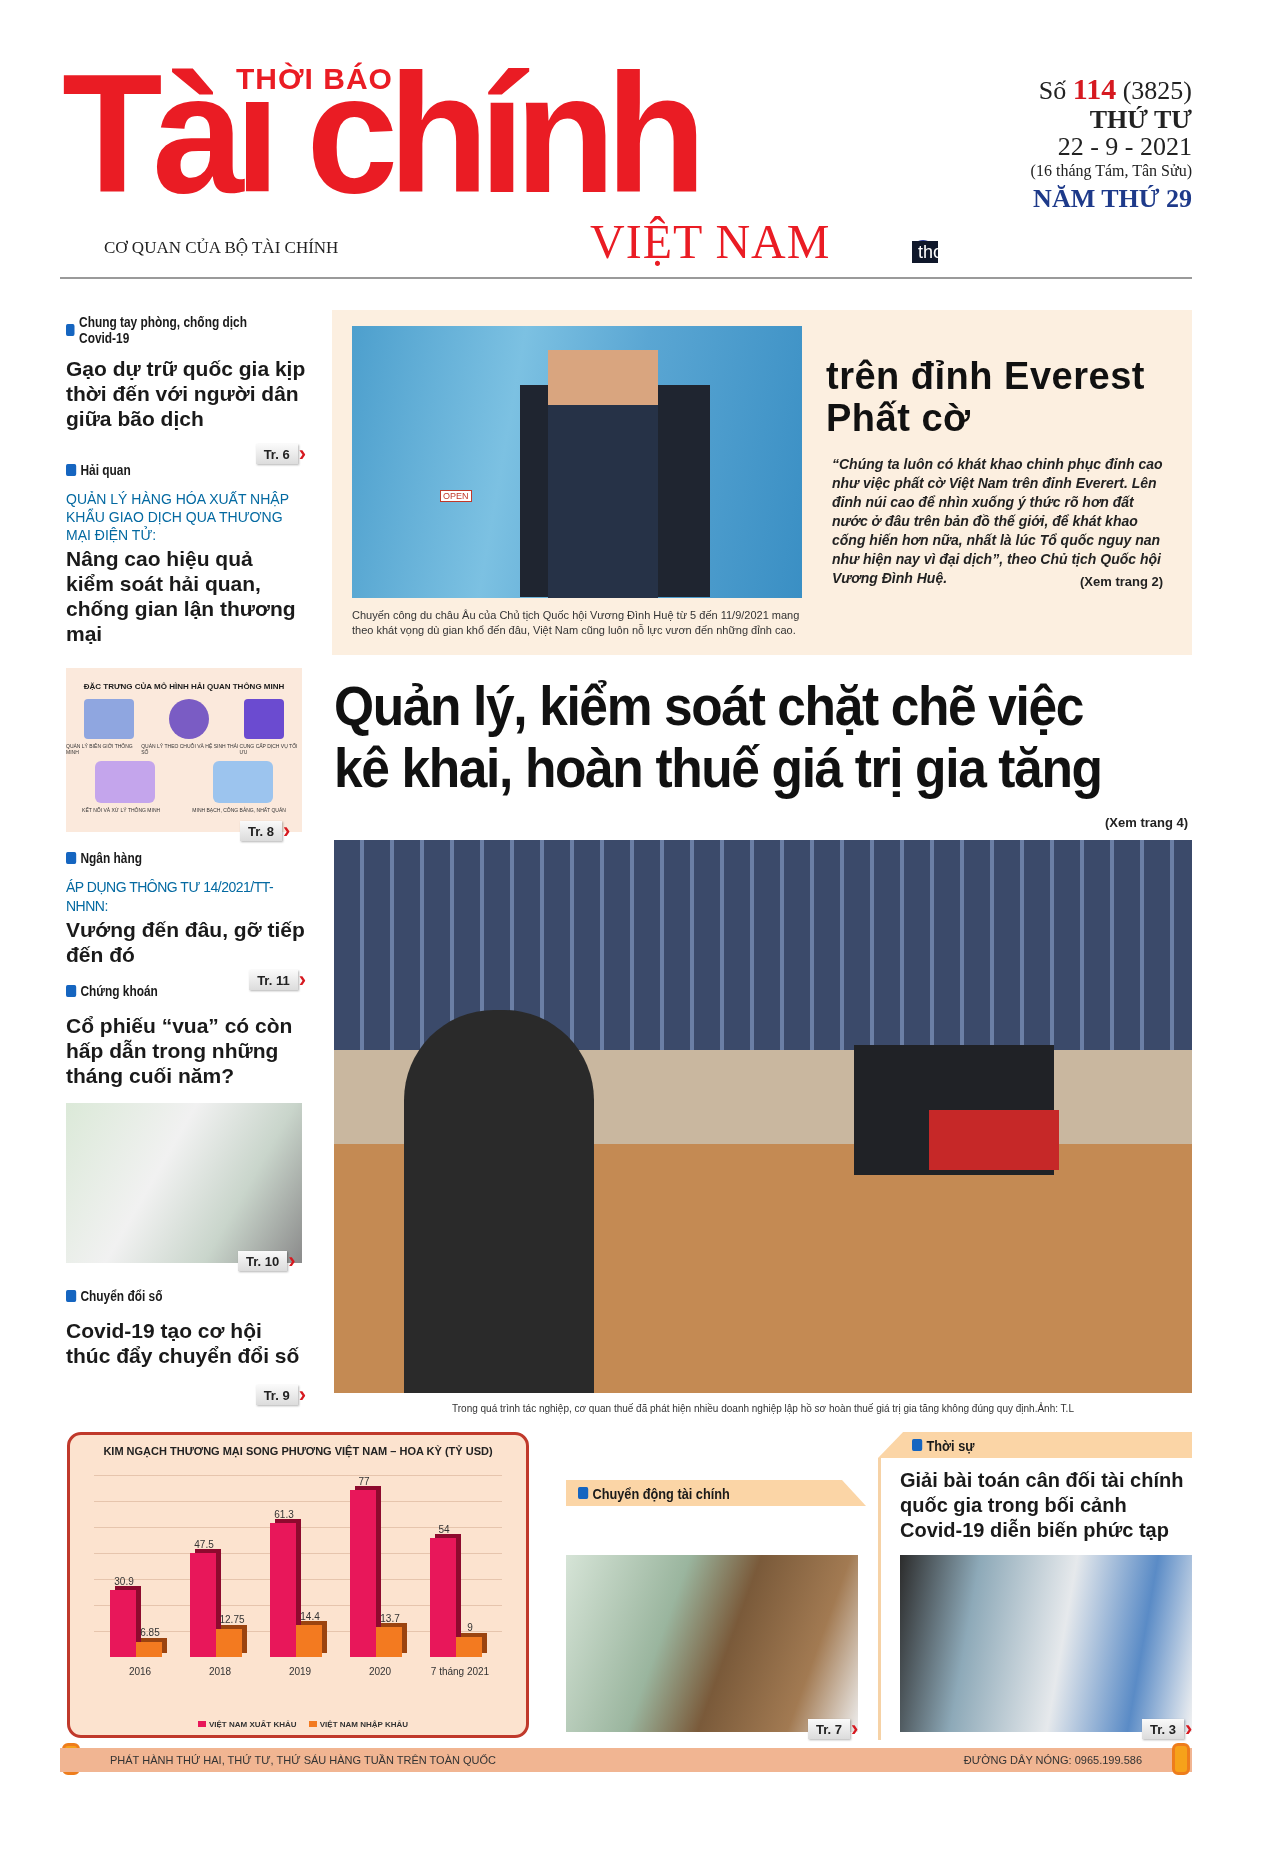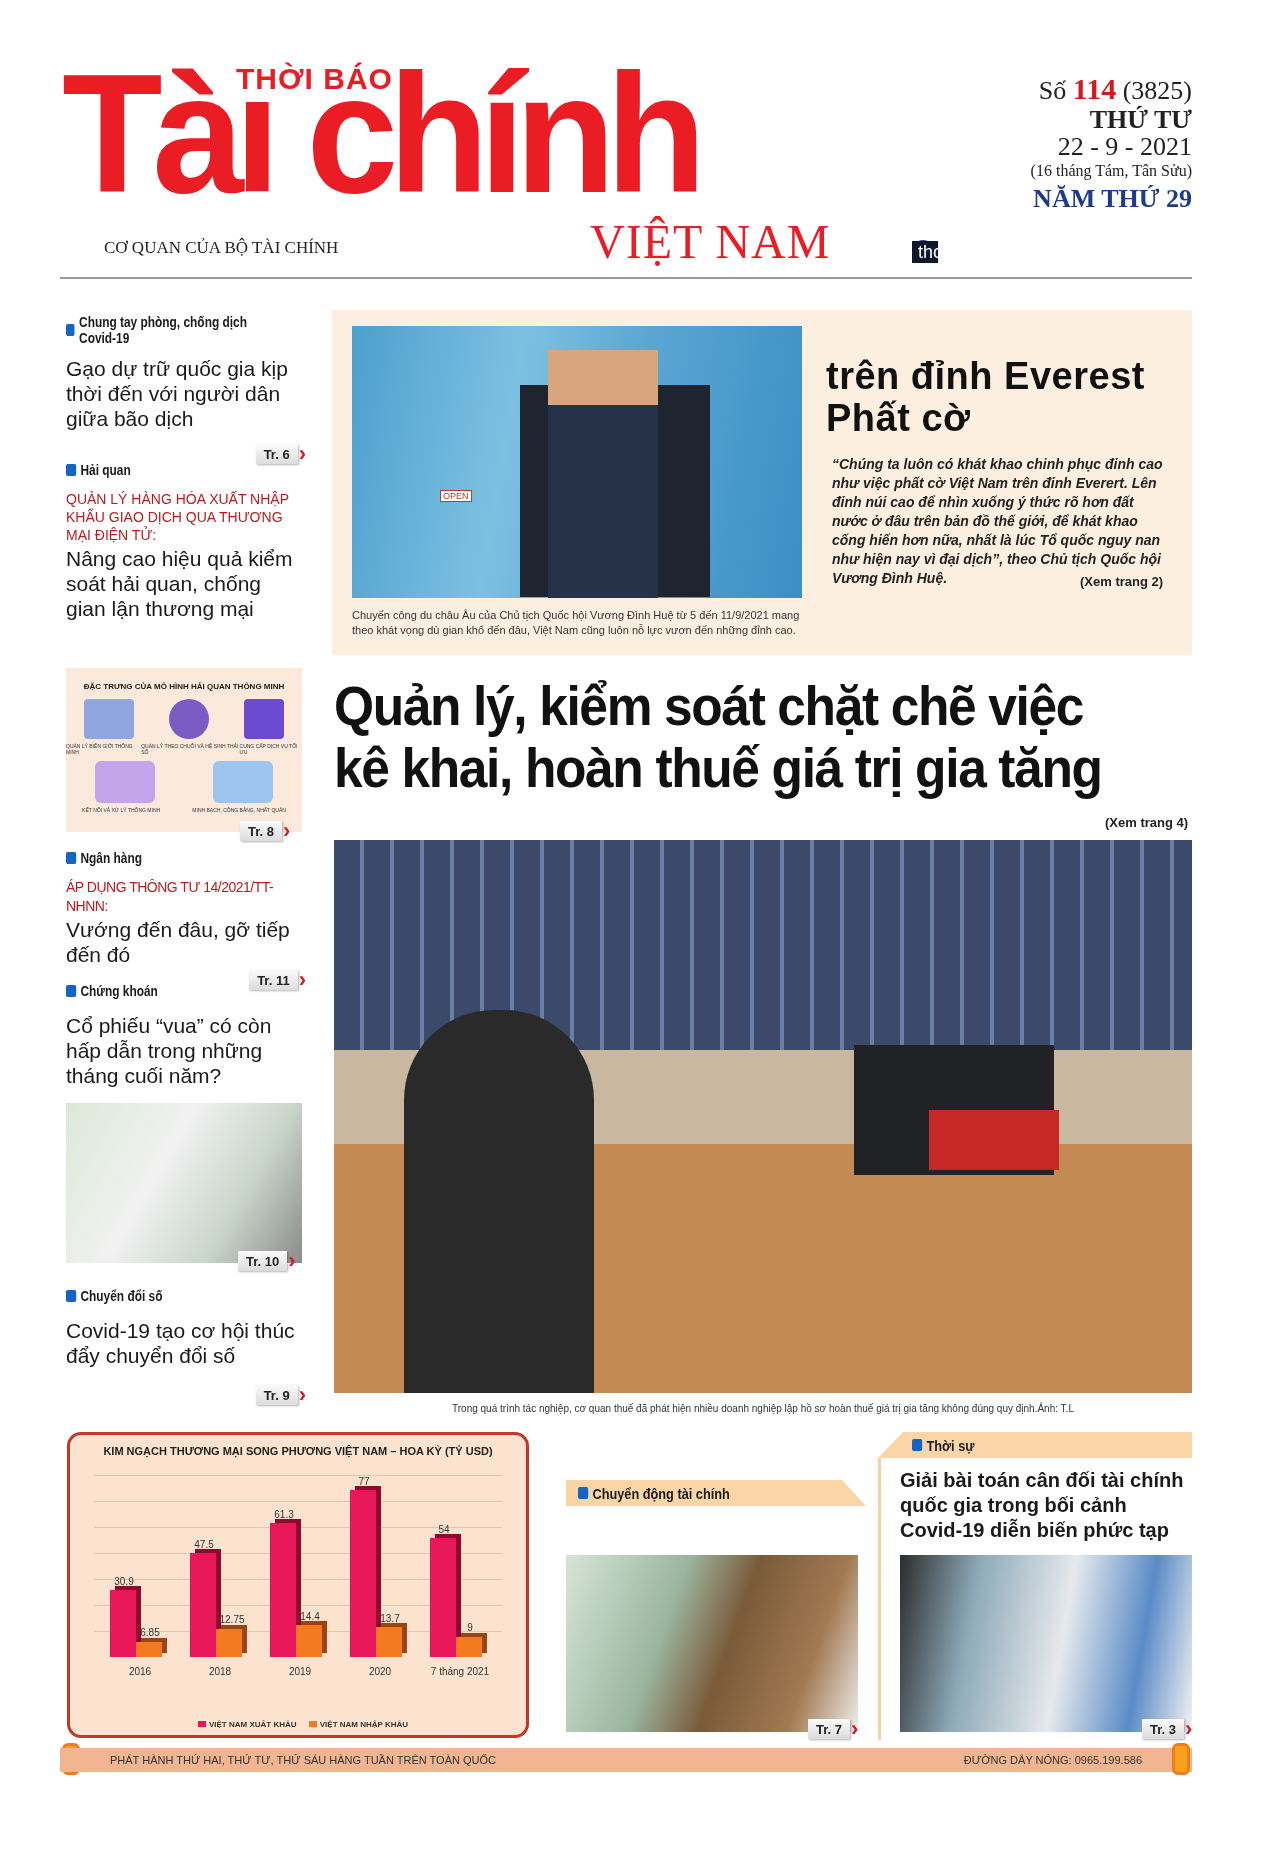--- a/index.html
+++ b/index.html
@@ -17,22 +17,22 @@
 .issue .row2{font-weight:700;font-size:26px;line-height:1.05}
 .issue .row3{font-size:26px;line-height:1.1}
 .issue .row4{font-size:16px}
 .issue .row5{font-weight:700;font-size:26px;color:#1e3a8a;margin-top:4px}
 .url{left:912px;top:239px;width:280px;height:24px;display:flex;align-items:center}
 .url .globe{width:22px;height:22px;border:2px solid #2b3d9a;border-radius:50%;position:relative;margin-right:6px;background:radial-gradient(circle,#fff 40%,#2b3d9a 42%,#fff 46%)}
 .url .bar{flex:1;height:22px;background:#0f172a;color:#fff;font-size:18px;line-height:22px;padding-left:6px}
 
 .tag{display:flex;align-items:center;font-weight:700;font-size:14px;color:#1a1a1a;transform:scaleX(.85);transform-origin:left}
 .tag .sq{width:12px;height:12px;background:#1565c0;border-radius:2px;margin-right:5px}
-.hl{font-weight:400;font-size:21px;line-height:25px;color:#1a1a1a}
-.kicker{font-size:15px;line-height:19px;color:#b91c1c;text-transform:uppercase}
+.hl{font-weight:700;font-size:21px;line-height:25px;color:#1a1a1a}
+.kicker{font-size:15px;line-height:19px;color:#0369a1;text-transform:uppercase}
 .trlink{display:flex;align-items:center;justify-content:flex-end}
 .trlink .tr{background:linear-gradient(#fafafa,#dcdcdc);font-weight:700;font-size:13px;padding:3px 8px 2px;color:#222;box-shadow:1px 1px 2px rgba(0,0,0,.3)}
 .trlink .ch{color:#d61920;font-weight:900;font-size:22px;line-height:1;margin-left:1px}
 .thumb{background:#e6e6e6;overflow:hidden}
 
 .feature{left:332px;top:310px;width:860px;height:345px;background:#fcefe0}
 .f-photo{left:352px;top:326px;width:450px;height:272px;background:linear-gradient(100deg,#4d9fcd 0%,#7cc1e2 35%,#5aa6d3 60%,#3a8fc4 100%)}
 .f-door{left:520px;top:385px;width:190px;height:212px;background:#1f2530}
 .f-man{left:548px;top:350px;width:110px;height:248px;background:linear-gradient(#d9a57f 0 22%,#263247 22%)}
 .f-cap{left:352px;top:608px;width:460px;font-size:11px;line-height:15px;color:#333}

